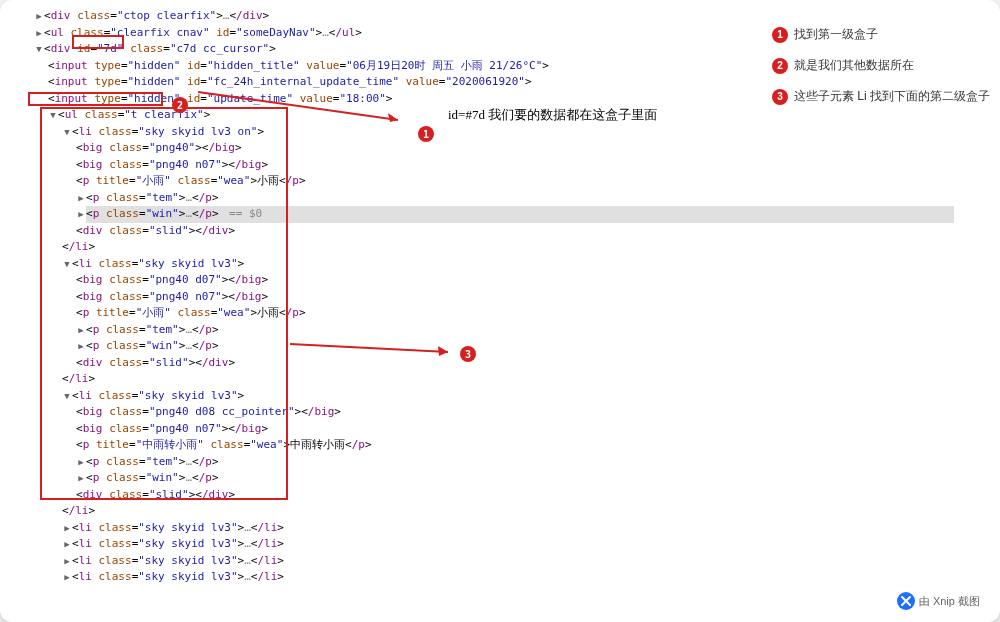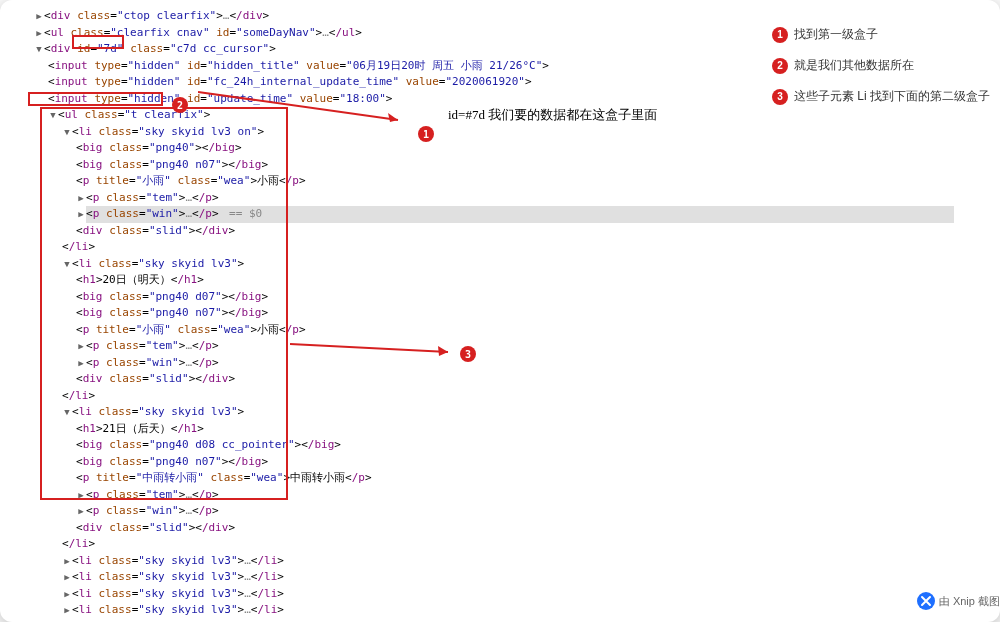--- a/index.html
+++ b/index.html
@@ -129,21 +129,21 @@
       position: absolute;
       left: 290px;
       top: 332px;
       width: 168px;
       height: 24px;
       pointer-events: none;
     }
     
     .watermark {
       position: absolute;
-      right: 0;
+      right: 20px;
       bottom: 12px;
       display: flex;
       align-items: center;
       gap: 4px;
       font-family: -apple-system, sans-serif;
       font-size: 11px;
       color: #666;
     }
     .watermark-icon {
       width: 18px;
@@ -170,31 +170,29 @@
   <div class="line indent-3"><span class="caret caret-down"></span><span>&lt;<span class="tag">li</span> <span class="attr-name">class</span>=<span class="attr-val">"sky skyid lv3 on"</span>&gt;</span></div>
   <div class="line indent-4"><span>&lt;<span class="tag">big</span> <span class="attr-name">class</span>=<span class="attr-val">"png40"</span>&gt;&lt;<span class="tag">/big</span>&gt;</span></div>
   <div class="line indent-4"><span>&lt;<span class="tag">big</span> <span class="attr-name">class</span>=<span class="attr-val">"png40 n07"</span>&gt;&lt;<span class="tag">/big</span>&gt;</span></div>
   <div class="line indent-4"><span>&lt;<span class="tag">p</span> <span class="attr-name">title</span>=<span class="attr-val">"小雨"</span> <span class="attr-name">class</span>=<span class="attr-val">"wea"</span>&gt;小雨&lt;<span class="tag">/p</span>&gt;</span></div>
   <div class="line indent-4"><span class="caret caret-right"></span><span>&lt;<span class="tag">p</span> <span class="attr-name">class</span>=<span class="attr-val">"tem"</span>&gt;<span class="ellipsis">…</span>&lt;<span class="tag">/p</span>&gt;</span></div>
   <div class="line indent-4"><span class="caret caret-right"></span><span class="highlight-sel"><span>&lt;<span class="tag">p</span> <span class="attr-name">class</span>=<span class="attr-val">"win"</span>&gt;<span class="ellipsis">…</span>&lt;<span class="tag">/p</span>&gt;</span><span class="eq-dollar"> == $0</span></span></div>
   <div class="line indent-4"><span>&lt;<span class="tag">div</span> <span class="attr-name">class</span>=<span class="attr-val">"slid"</span>&gt;&lt;<span class="tag">/div</span>&gt;</span></div>
   <div class="line indent-3"><span>&lt;<span class="tag">/li</span>&gt;</span></div>
 
   <div class="line indent-3"><span class="caret caret-down"></span><span>&lt;<span class="tag">li</span> <span class="attr-name">class</span>=<span class="attr-val">"sky skyid lv3"</span>&gt;</span></div>
-  <div class="line indent-4"><span>&lt;<span class="tag">h1</span>&gt;20日（明天）&lt;<span class="tag">/h1</span>&gt;</span></div>
   <div class="line indent-4"><span>&lt;<span class="tag">big</span> <span class="attr-name">class</span>=<span class="attr-val">"png40 d07"</span>&gt;&lt;<span class="tag">/big</span>&gt;</span></div>
   <div class="line indent-4"><span>&lt;<span class="tag">big</span> <span class="attr-name">class</span>=<span class="attr-val">"png40 n07"</span>&gt;&lt;<span class="tag">/big</span>&gt;</span></div>
   <div class="line indent-4"><span>&lt;<span class="tag">p</span> <span class="attr-name">title</span>=<span class="attr-val">"小雨"</span> <span class="attr-name">class</span>=<span class="attr-val">"wea"</span>&gt;小雨&lt;<span class="tag">/p</span>&gt;</span></div>
   <div class="line indent-4"><span class="caret caret-right"></span><span>&lt;<span class="tag">p</span> <span class="attr-name">class</span>=<span class="attr-val">"tem"</span>&gt;<span class="ellipsis">…</span>&lt;<span class="tag">/p</span>&gt;</span></div>
   <div class="line indent-4"><span class="caret caret-right"></span><span>&lt;<span class="tag">p</span> <span class="attr-name">class</span>=<span class="attr-val">"win"</span>&gt;<span class="ellipsis">…</span>&lt;<span class="tag">/p</span>&gt;</span></div>
   <div class="line indent-4"><span>&lt;<span class="tag">div</span> <span class="attr-name">class</span>=<span class="attr-val">"slid"</span>&gt;&lt;<span class="tag">/div</span>&gt;</span></div>
   <div class="line indent-3"><span>&lt;<span class="tag">/li</span>&gt;</span></div>
 
   <div class="line indent-3"><span class="caret caret-down"></span><span>&lt;<span class="tag">li</span> <span class="attr-name">class</span>=<span class="attr-val">"sky skyid lv3"</span>&gt;</span></div>
-  <div class="line indent-4"><span>&lt;<span class="tag">h1</span>&gt;21日（后天）&lt;<span class="tag">/h1</span>&gt;</span></div>
   <div class="line indent-4"><span>&lt;<span class="tag">big</span> <span class="attr-name">class</span>=<span class="attr-val">"png40 d08 cc_pointer"</span>&gt;&lt;<span class="tag">/big</span>&gt;</span></div>
   <div class="line indent-4"><span>&lt;<span class="tag">big</span> <span class="attr-name">class</span>=<span class="attr-val">"png40 n07"</span>&gt;&lt;<span class="tag">/big</span>&gt;</span></div>
   <div class="line indent-4"><span>&lt;<span class="tag">p</span> <span class="attr-name">title</span>=<span class="attr-val">"中雨转小雨"</span> <span class="attr-name">class</span>=<span class="attr-val">"wea"</span>&gt;中雨转小雨&lt;<span class="tag">/p</span>&gt;</span></div>
   <div class="line indent-4"><span class="caret caret-right"></span><span>&lt;<span class="tag">p</span> <span class="attr-name">class</span>=<span class="attr-val">"tem"</span>&gt;<span class="ellipsis">…</span>&lt;<span class="tag">/p</span>&gt;</span></div>
   <div class="line indent-4"><span class="caret caret-right"></span><span>&lt;<span class="tag">p</span> <span class="attr-name">class</span>=<span class="attr-val">"win"</span>&gt;<span class="ellipsis">…</span>&lt;<span class="tag">/p</span>&gt;</span></div>
   <div class="line indent-4"><span>&lt;<span class="tag">div</span> <span class="attr-name">class</span>=<span class="attr-val">"slid"</span>&gt;&lt;<span class="tag">/div</span>&gt;</span></div>
   <div class="line indent-3"><span>&lt;<span class="tag">/li</span>&gt;</span></div>
 
   <div class="line indent-3"><span class="caret caret-right"></span><span>&lt;<span class="tag">li</span> <span class="attr-name">class</span>=<span class="attr-val">"sky skyid lv3"</span>&gt;<span class="ellipsis">…</span>&lt;<span class="tag">/li</span>&gt;</span></div>
   <div class="line indent-3"><span class="caret caret-right"></span><span>&lt;<span class="tag">li</span> <span class="attr-name">class</span>=<span class="attr-val">"sky skyid lv3"</span>&gt;<span class="ellipsis">…</span>&lt;<span class="tag">/li</span>&gt;</span></div>

